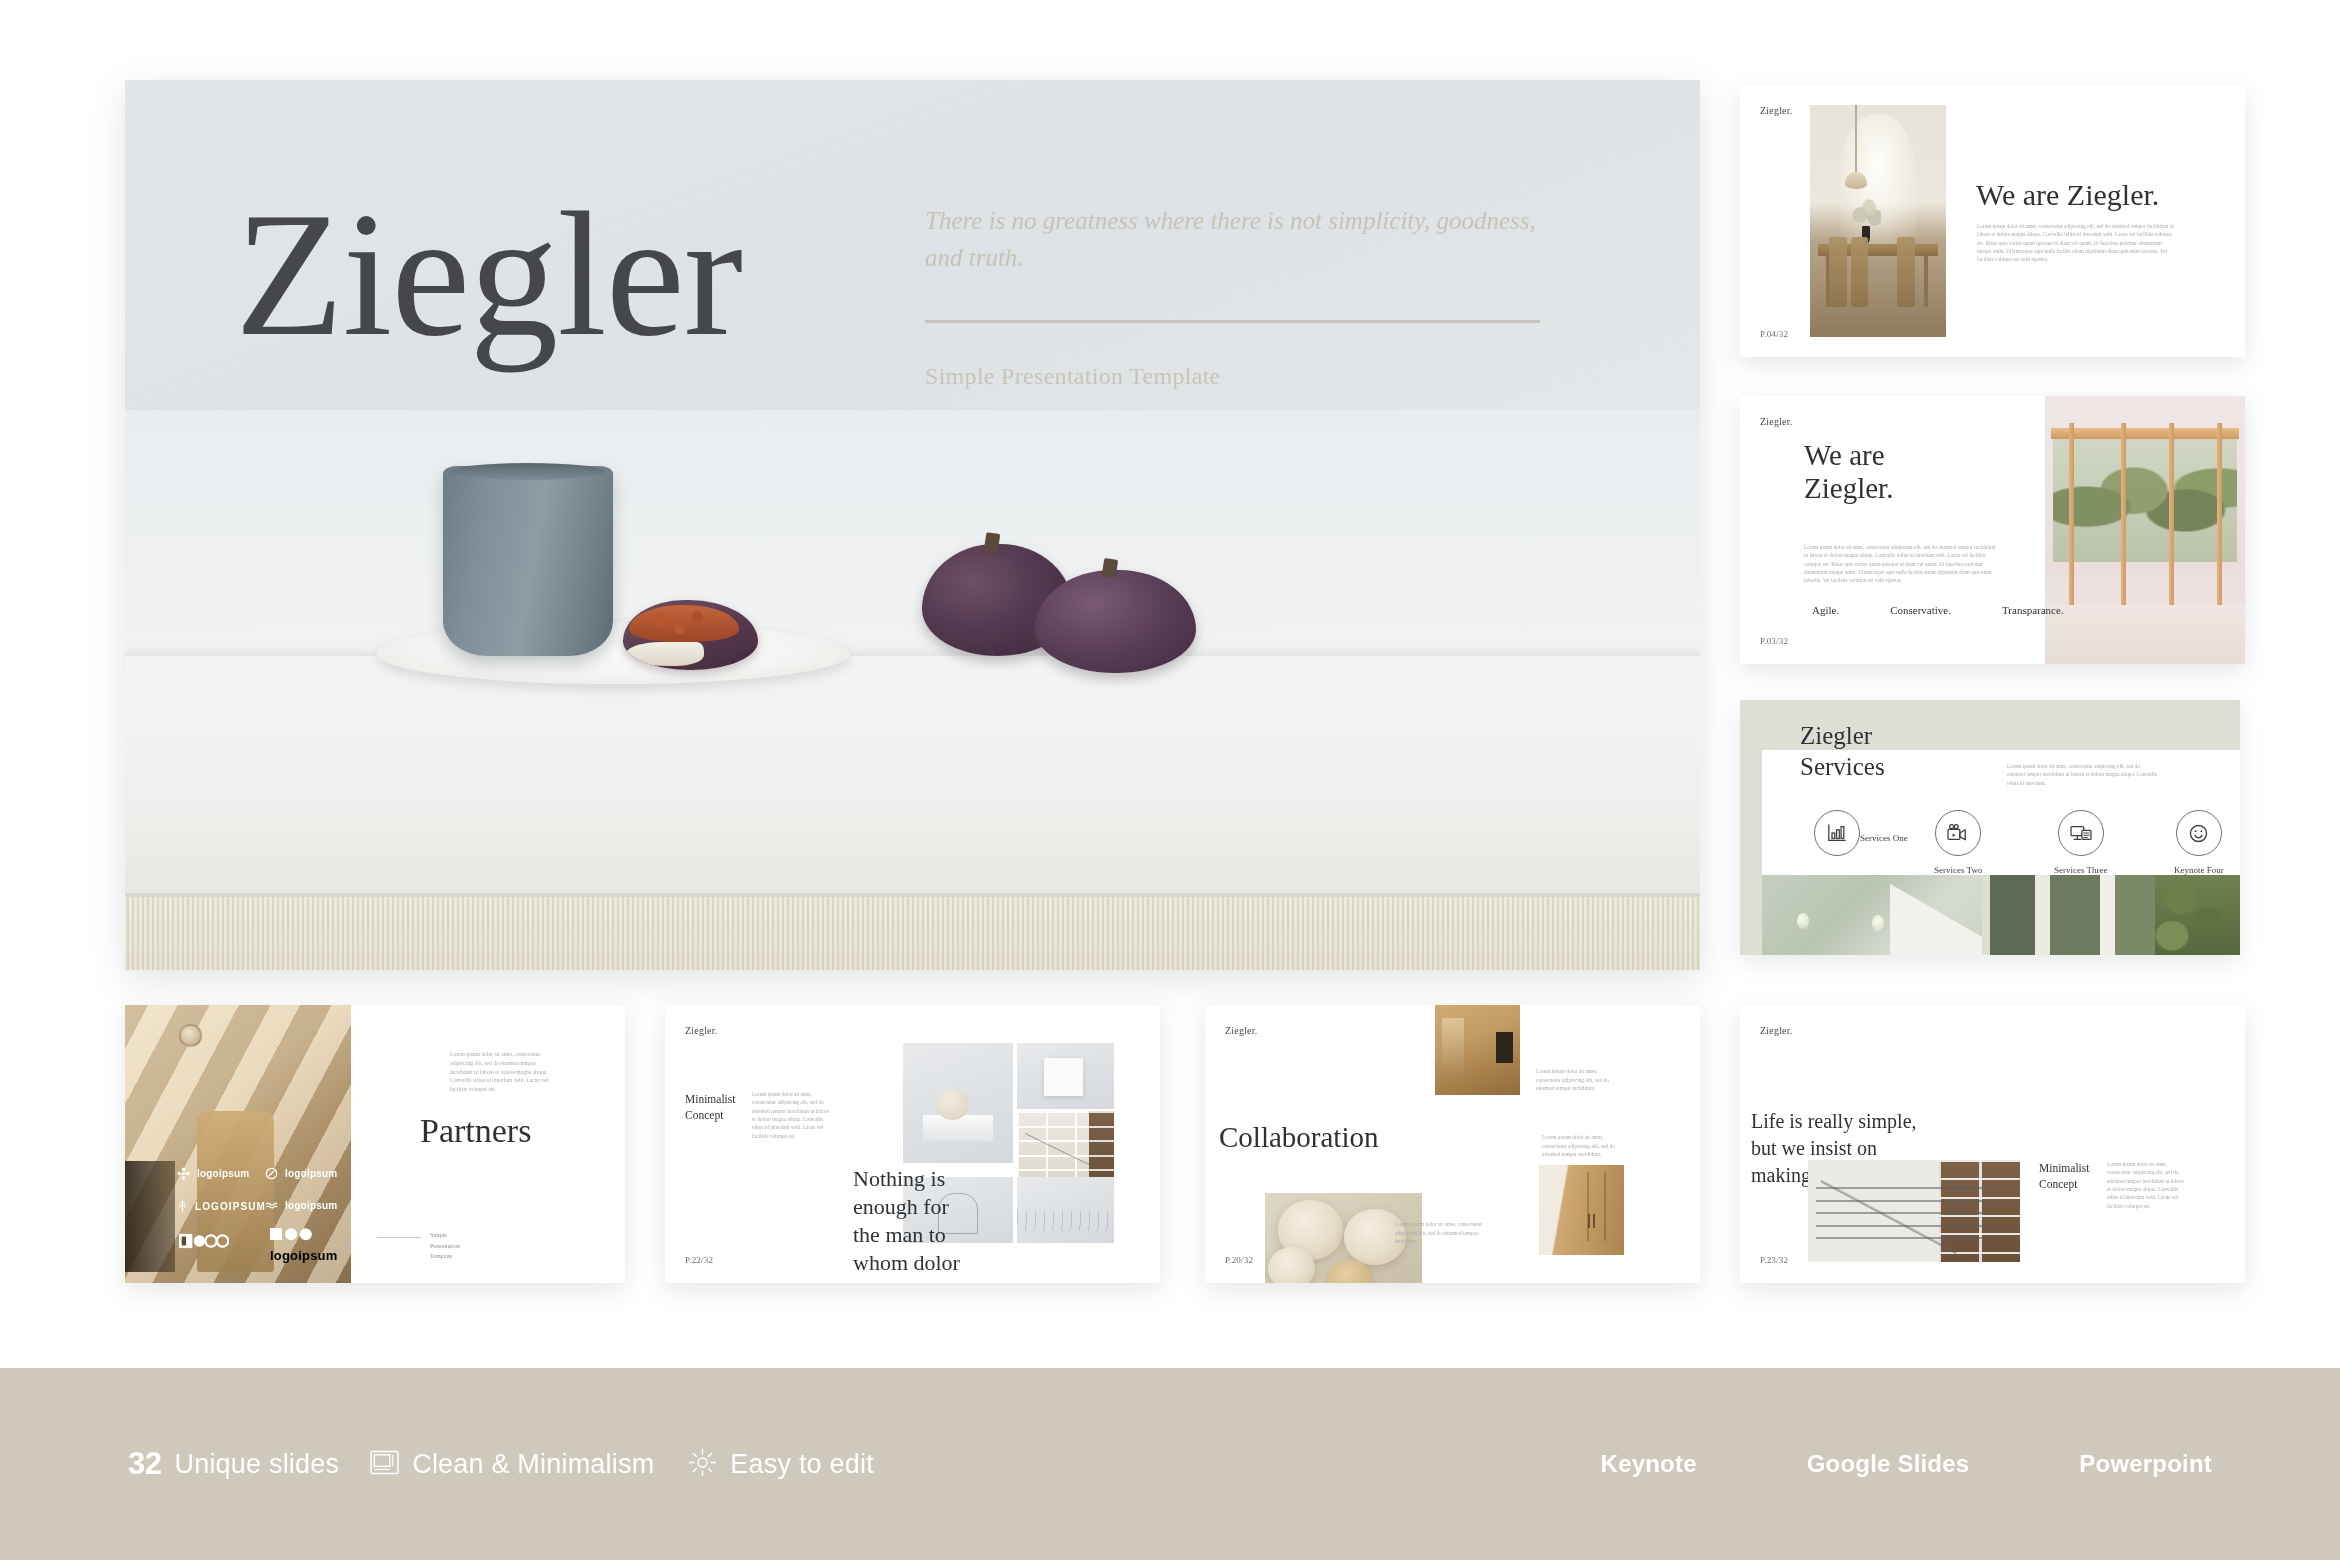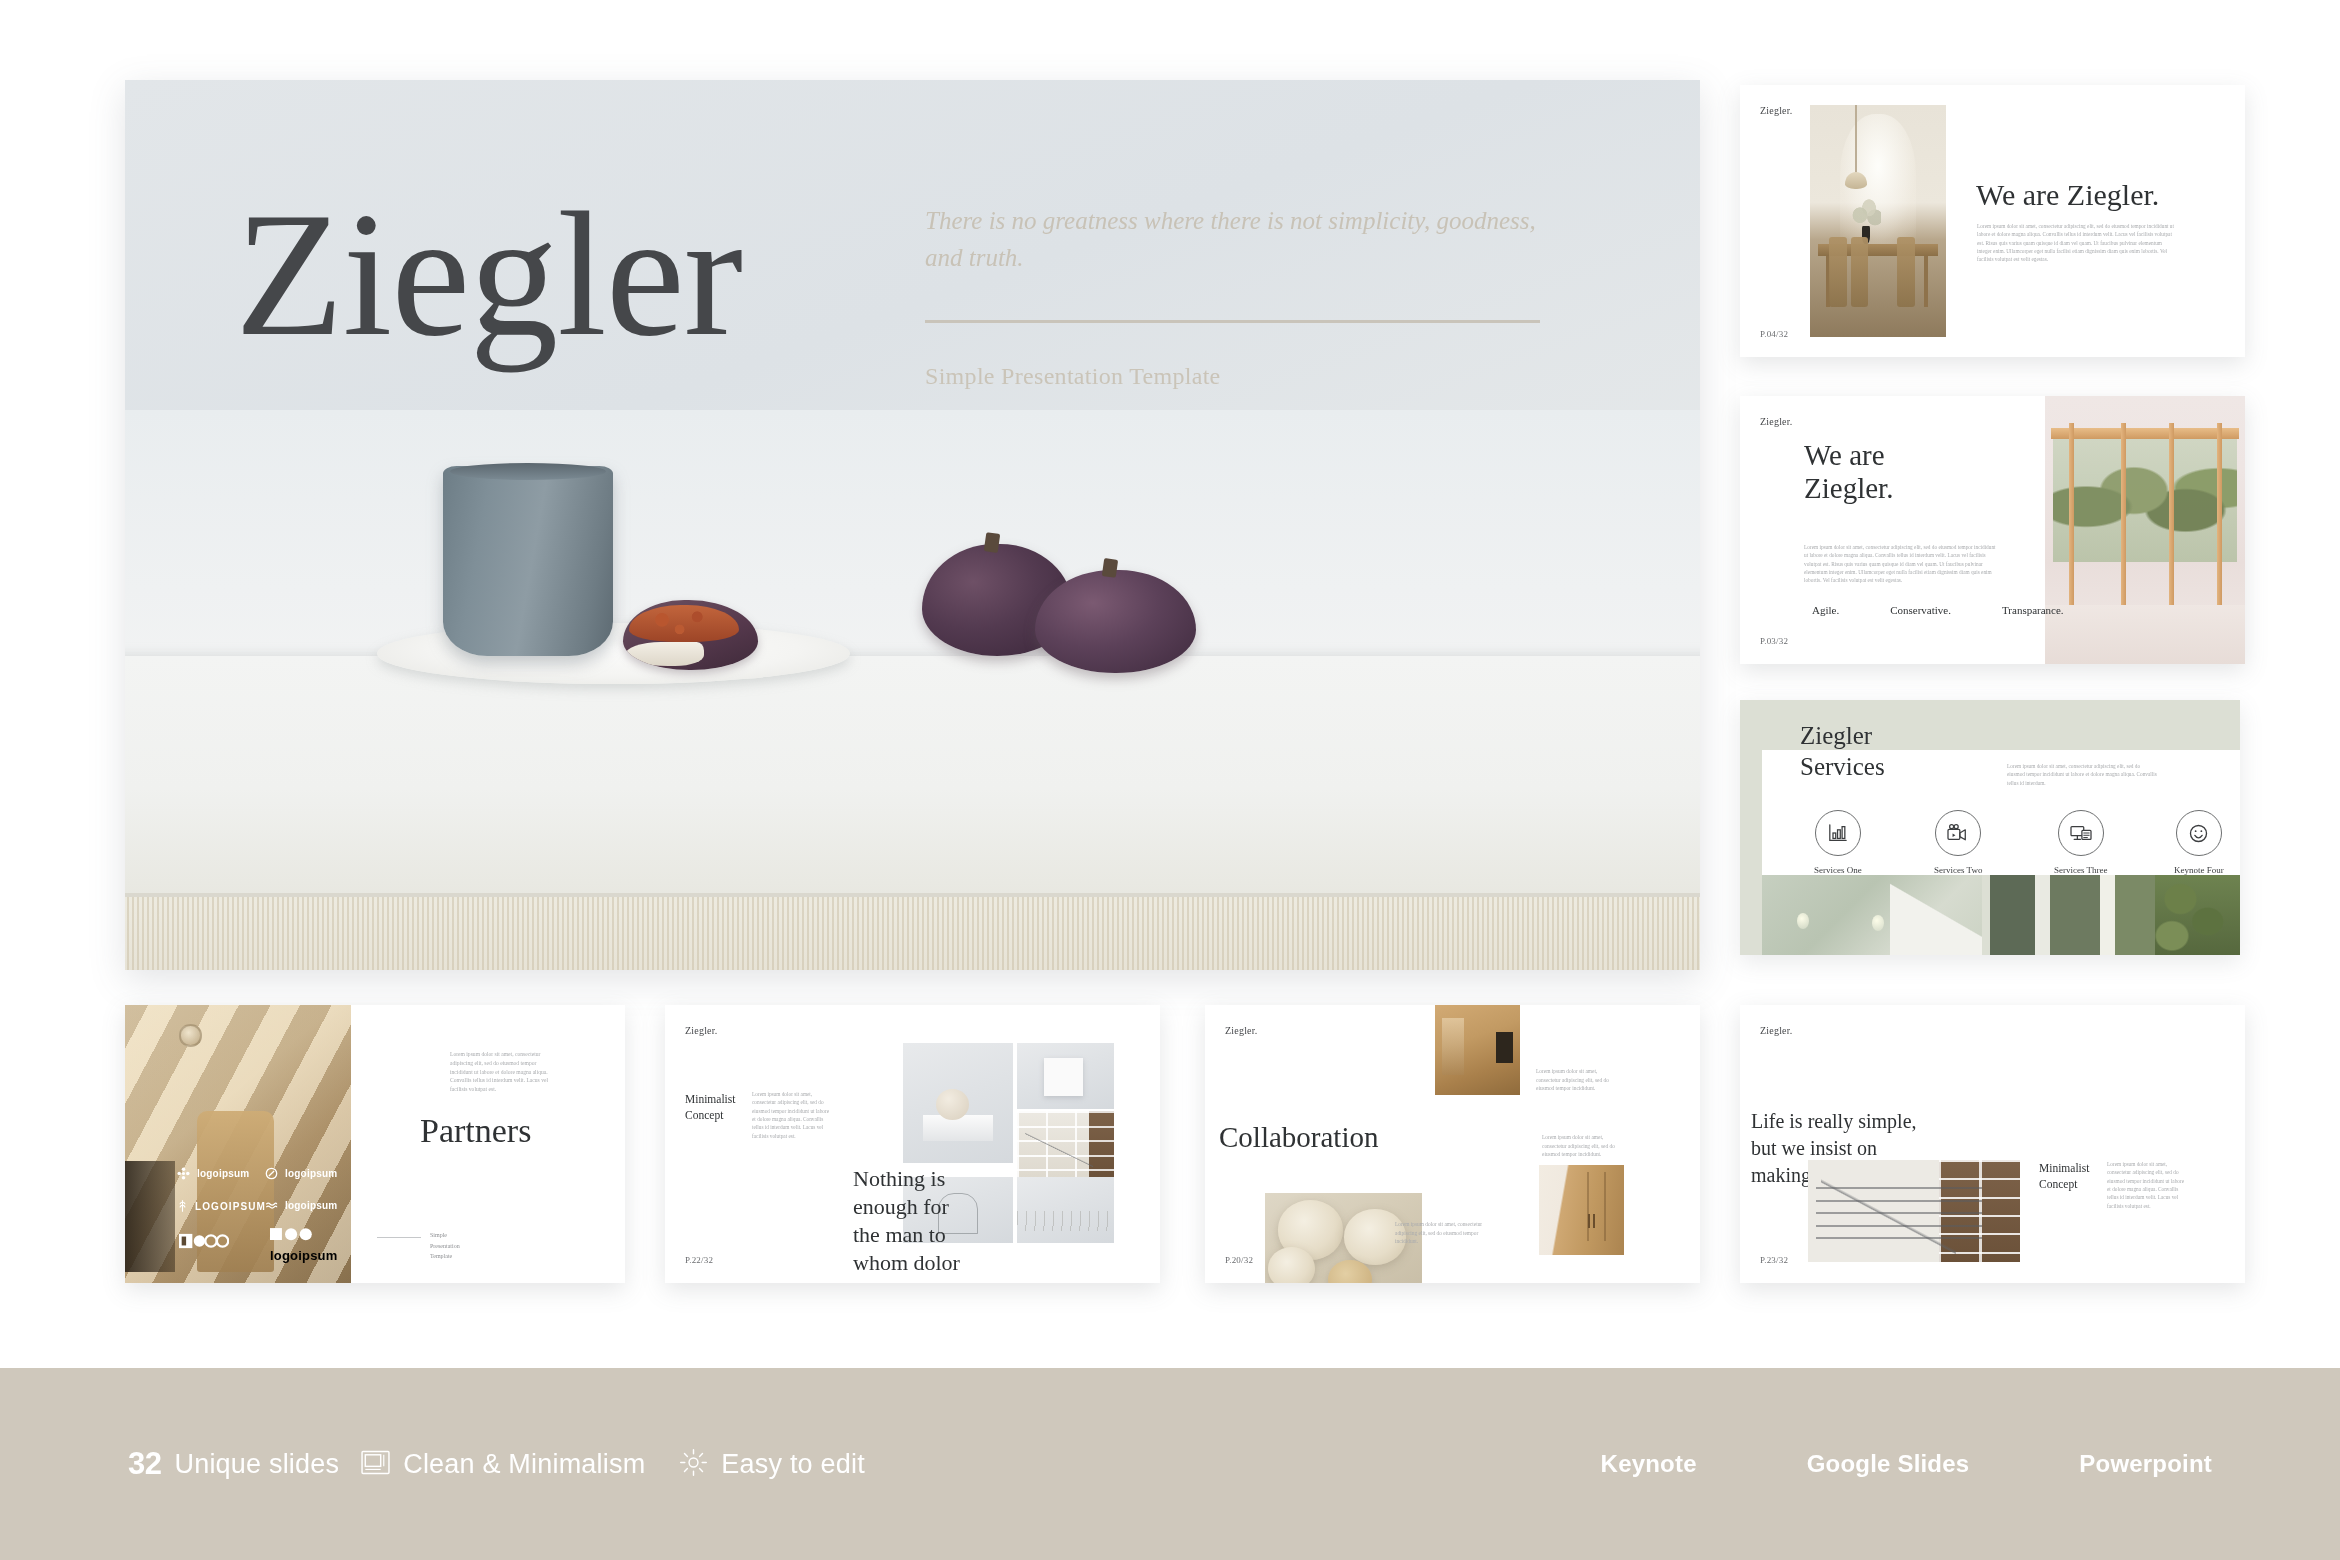--- a/index.html
+++ b/index.html
@@ -400,21 +400,21 @@
   <div style="position:absolute; left:1740px; top:700px; width:500px; height:255px; background:#dcdfd4; box-shadow:0 7px 22px rgba(100,105,115,.14);">
 
     <div class="hserif" style="position:absolute; left:60px; top:22px; font-size:25px; line-height:1.1;">Ziegler</div>
 
     <div style="position:absolute; left:22px; top:50px; width:478px; height:125px; background:#fff;">
 
       <div class="hserif" style="position:absolute; left:38px; top:3px; font-size:25px; line-height:1.1;">Services</div>
 
       <div class="lorem" style="position:absolute; left:245px; top:12px; width:150px; font-size:5.3px;">Lorem ipsum dolor sit amet, consectetur adipiscing elit, sed do eiusmod tempor incididunt ut labore et dolore magna aliqua. Convallis tellus id interdum.</div>
 
-      <div style="position:absolute; left:52px; top:60px; display:flex; flex-direction:column; align-items:center;">
+      <div style="position:absolute; left:52px; top:60px; display:flex; align-items:center;">
         <div class="svc-circle">
           <svg width="22" height="20" viewBox="0 0 24 22" fill="none" stroke="#3c3e40" stroke-width="1.4">
             <path d="M3 2v17h18" stroke-linecap="round"></path>
             <rect x="6.5" y="11" width="3" height="6"></rect>
             <rect x="11.5" y="7.5" width="3" height="9.5"></rect>
             <rect x="16.5" y="4" width="3" height="13"></rect>
           </svg>
         </div>
         <div class="svc-label">Services One</div>
       </div>
@@ -632,21 +632,21 @@
   </div>
 
   <div class="footer">
     <div class="footer-left">
 
       <div class="f-item">
         <span class="f-num">32</span>
         <span class="f-label">Unique slides</span>
       </div>
 
-      <div class="f-item" style="margin-left:0;">
+      <div class="f-item" style="margin-left:9px;">
         <span>
           <svg width="29" height="25" viewBox="0 0 30 26" fill="none" stroke="#ffffff" stroke-width="1.5">
             <rect x="1" y="1.6" width="28" height="22.8" rx="1"></rect>
             <rect x="4.4" y="5" width="16" height="12"></rect>
             <path d="M4.4 20.2h16" stroke-width="1.2"></path>
             <path d="M23.6 5v12" stroke-width="1.2"></path>
           </svg>
         </span>
         <span class="f-label">Clean &amp; Minimalism</span>
       </div>

